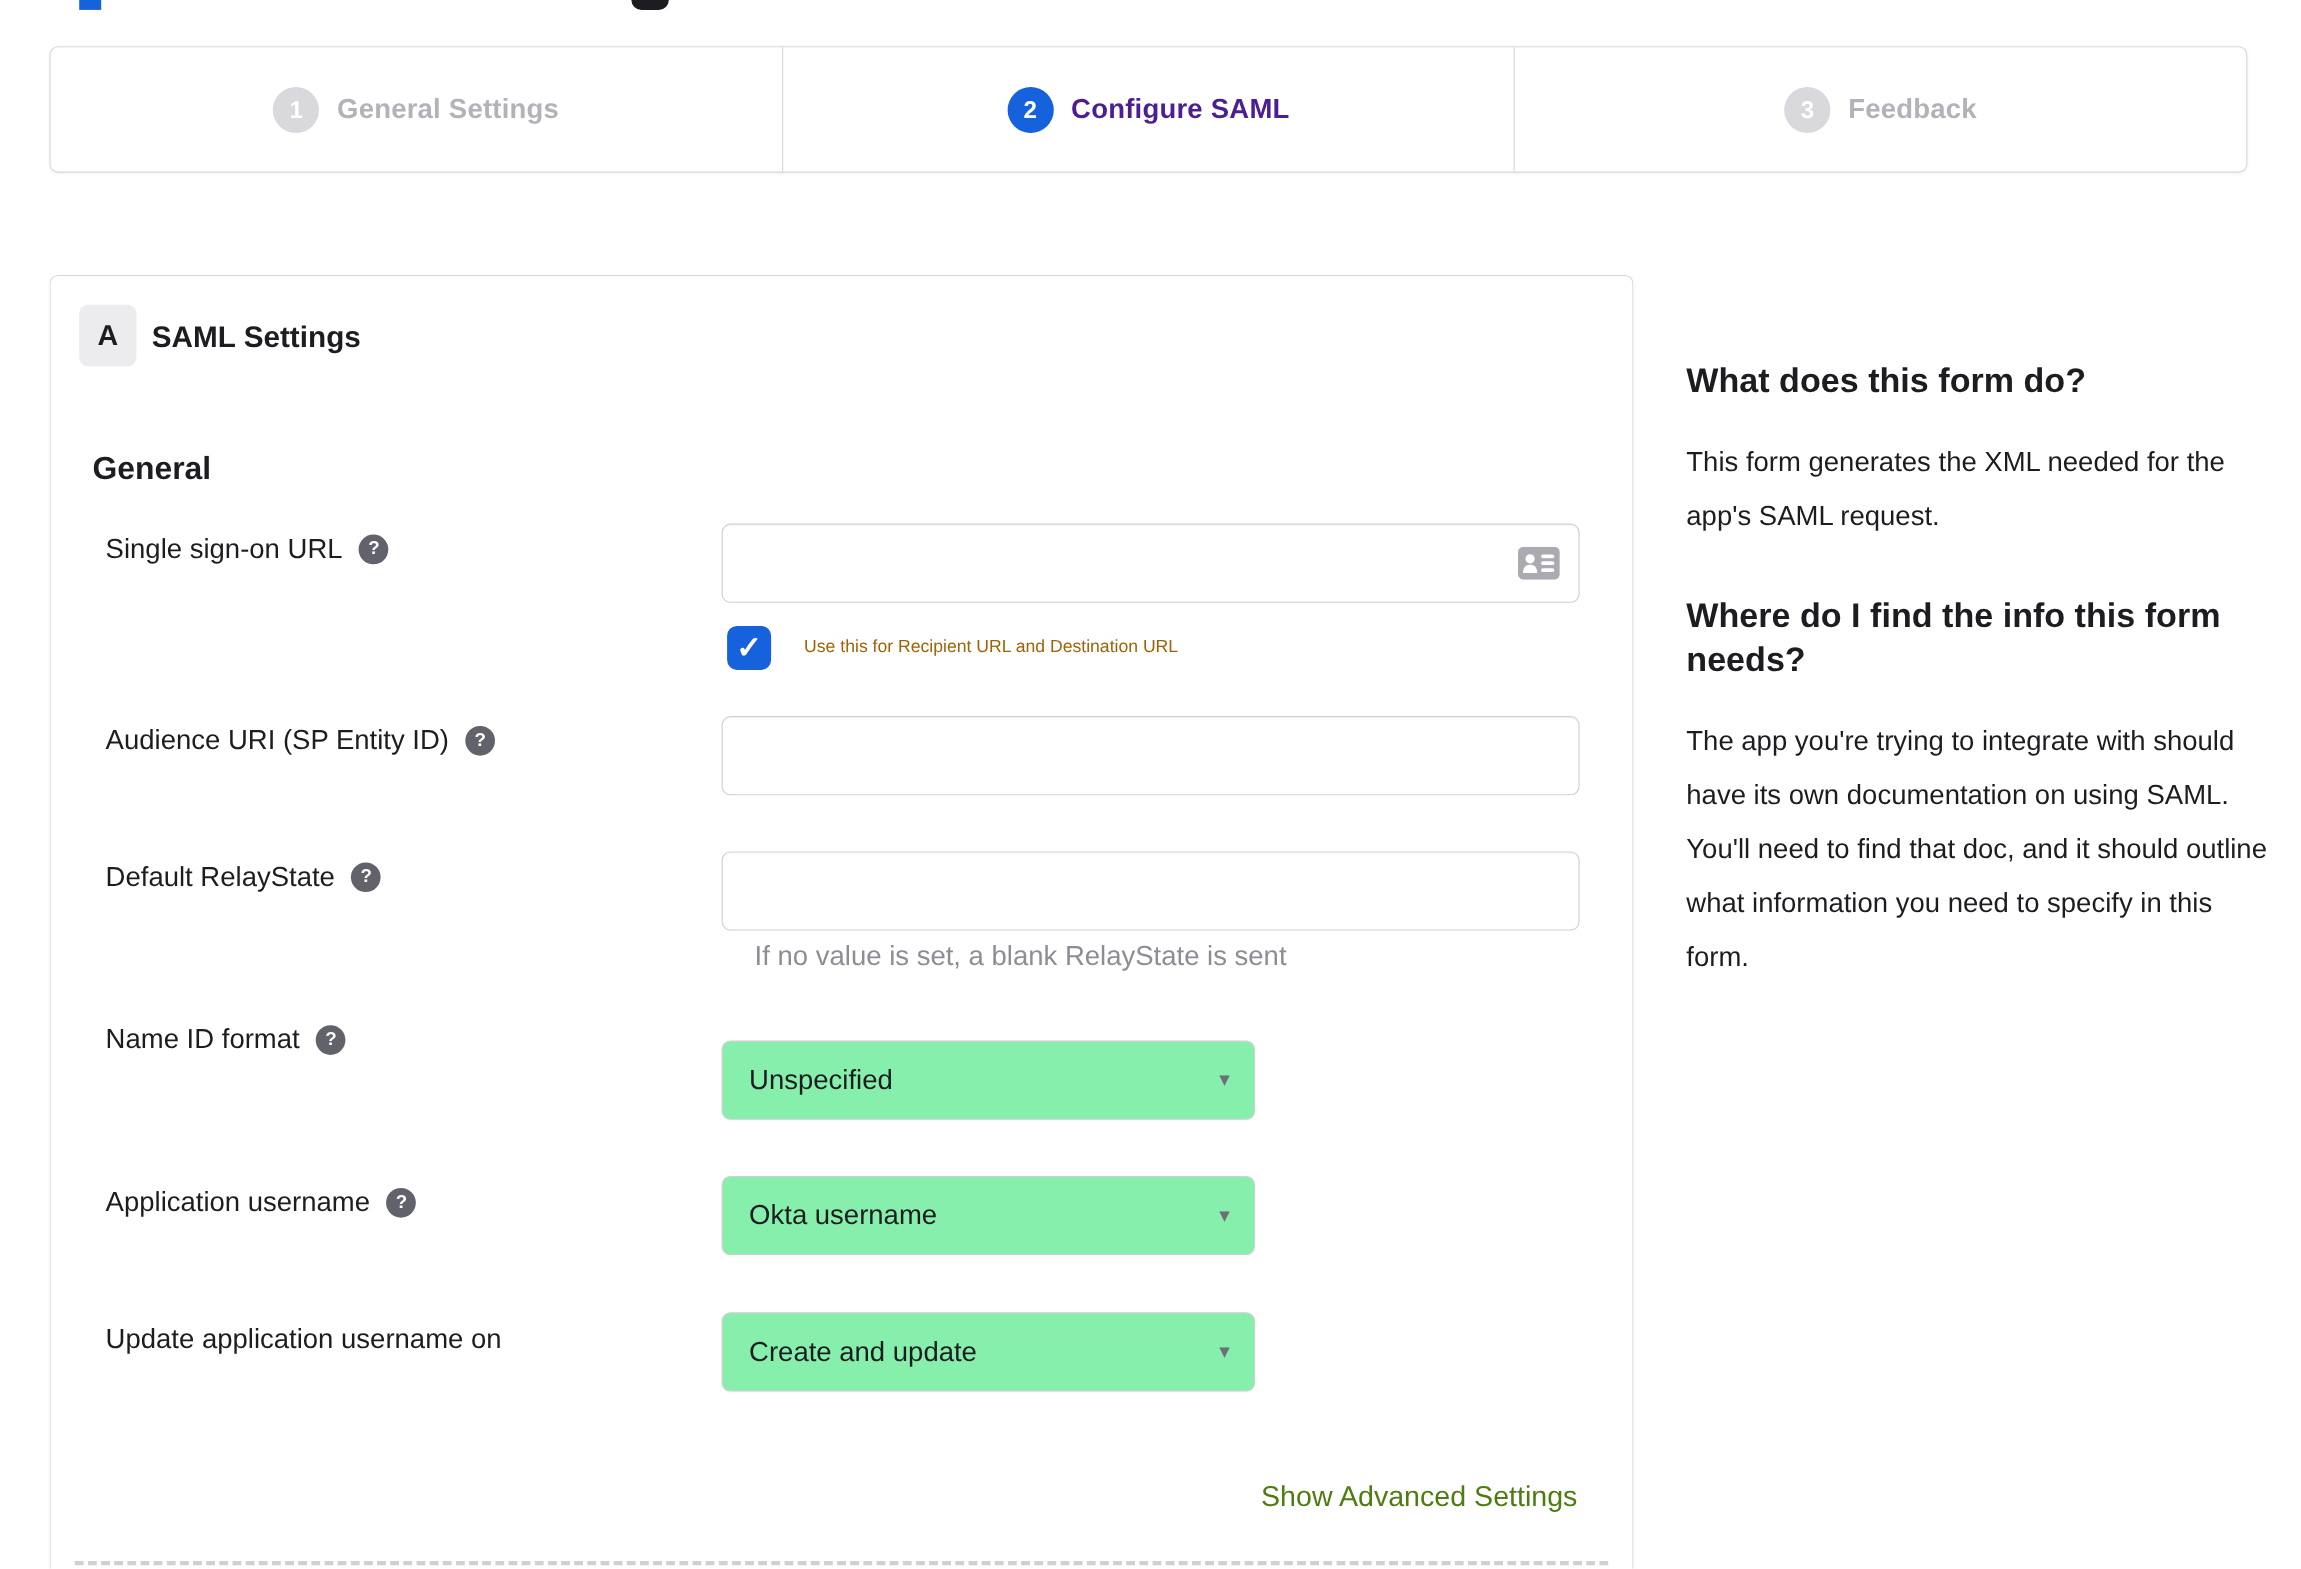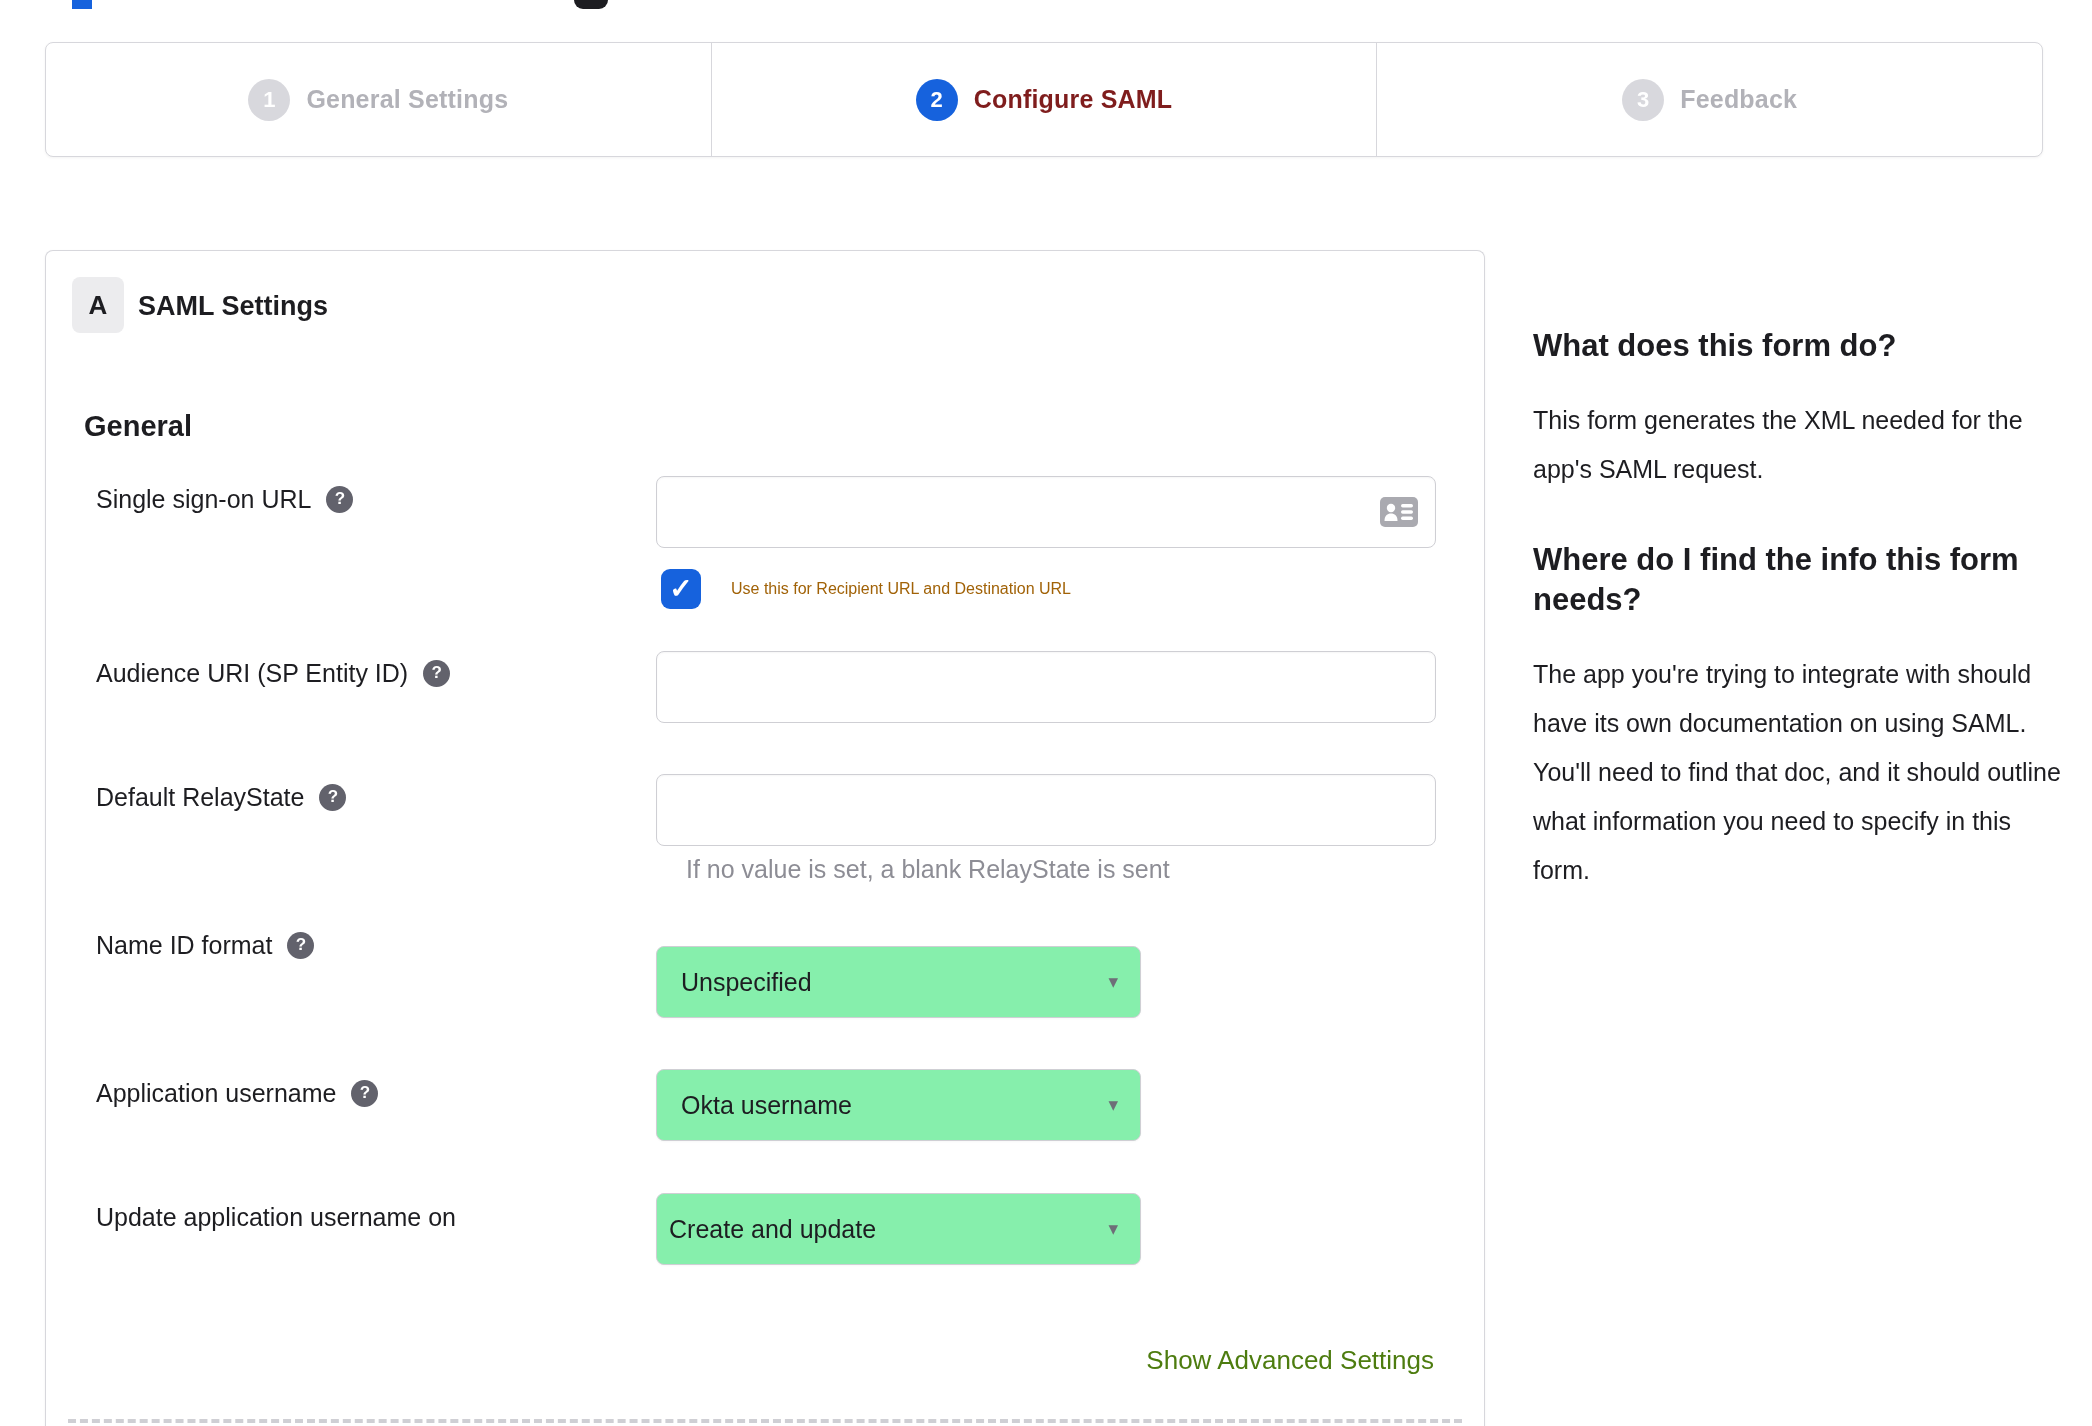--- a/index.html
+++ b/index.html
@@ -27,21 +27,21 @@
   }
   .step + .step { border-left:1px solid #d7d7dc; }
   .step-circle {
     width:42px; height:42px; border-radius:50%;
     display:flex; align-items:center; justify-content:center;
     font-size:22px; font-weight:bold; color:#ffffff; background:#d8d8dd;
     flex:0 0 auto;
   }
   .step-label { font-size:25px; font-weight:bold; color:#b2b2b8; letter-spacing:.2px; }
   .step.active .step-circle { background:#1662dd; }
-  .step.active .step-label  { color:#7f1d1d; }
+  .step.active .step-label  { color:#4c1d95; }
 
   
   .panel {
     position:absolute; left:45px; top:250px; width:1440px; height:1200px;
     background:#fff; border:1px solid #d7d7dc; border-bottom:none;
     border-radius:8px 8px 0 0; box-shadow:0 1px 3px rgba(0,0,0,.05);
   }
   .badge-a {
     position:absolute; left:26px; top:26px; width:52px; height:56px;
     background:#ececee; border-radius:8px;
@@ -100,21 +100,21 @@
     border-top:4px dashed #cfcfd4;
   }
 
   
   .lbl-sso      { top:234px; }  .inp-sso      { top:225px; }
   .chk-row      { top:318px; }
   .lbl-aud      { top:408px; }  .inp-aud      { top:400px; }
   .lbl-relay    { top:532px; }  .inp-relay    { top:523px; }  .hint-relay { top:604px; }
   .lbl-nameid   { top:680px; }  .sel-nameid   { top:695px; }
   .lbl-appuser  { top:828px; }  .sel-appuser  { top:818px; }
-  .lbl-upduser  { top:952px; }  .sel-upduser  { top:942px;padding-left:12px; }
+  .lbl-upduser  { top:952px; }  .sel-upduser  { top:942px; }
   .icn-sso      { top:246px; }
 
   
   .sidebar { position:absolute; left:1533px; top:326px; width:528px; }
   .sidebar h3 { font-size:31px; font-weight:bold; line-height:40px; margin:0 0 30px; color:#1d1d21; }
   .sidebar p  { font-size:25px; line-height:49px; margin:0 0 46px; color:#1d1d21; }
 </style>
 </head>
 <body>
 

